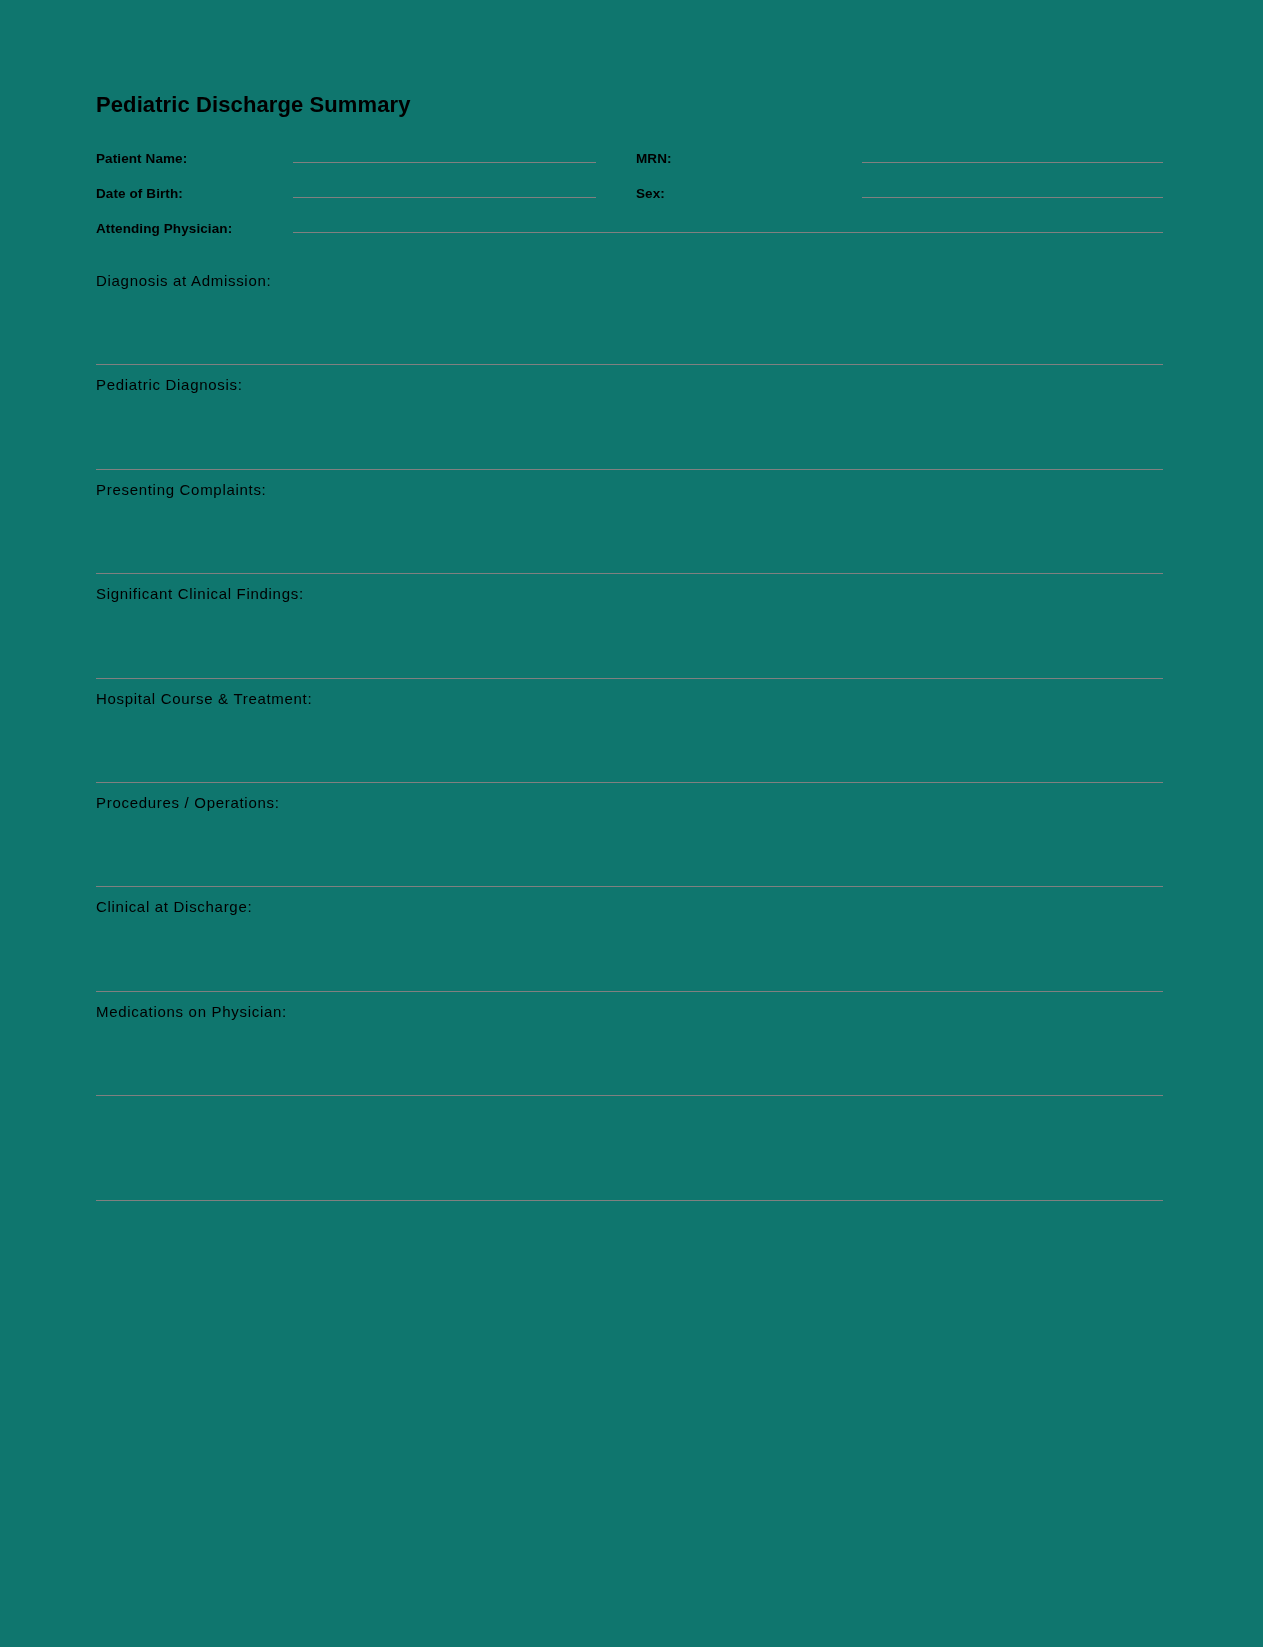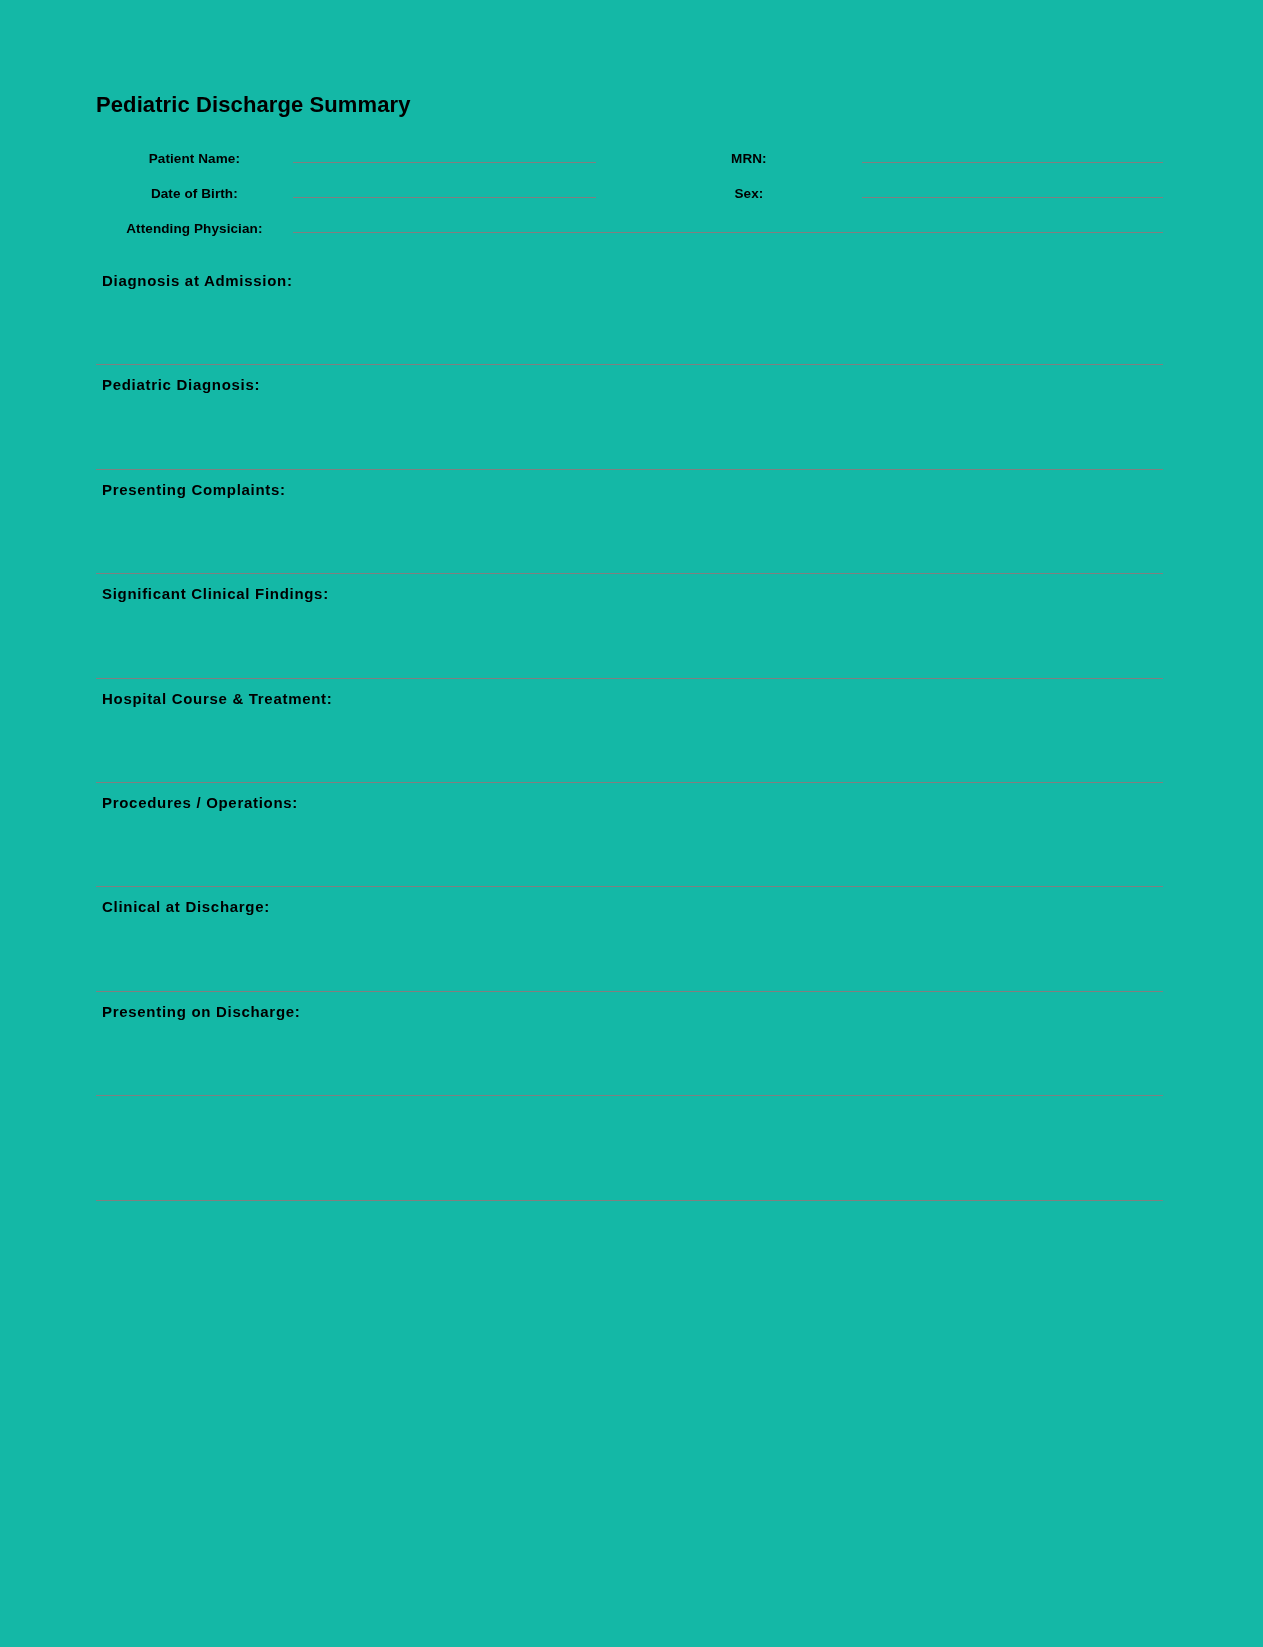--- a/index.html
+++ b/index.html
@@ -11,21 +11,21 @@
     width: 1263px;
     height: 1647px;
     font-family: "Liberation Sans", sans-serif;
     color: #000000;
     -webkit-font-smoothing: none;
   }
   .page {
     position: relative;
     width: 1263px;
     height: 1647px;
-    background: #14b8a6;
+    background: #0f766e;
     overflow: hidden;
   }
   .sheet {
     position: absolute;
     left: 96px;
     top: 92px;
     width: 1067px;
   }
 
   
@@ -46,21 +46,20 @@
   .field-row {
     height: 35px;
   }
   .field-label {
     font-size: 13.5px;
     font-weight: bold;
     white-space: nowrap;
     vertical-align: bottom;
     padding: 0 0 3px 0;
     letter-spacing: 0.1px;
-    text-align: center;
   }
   .label-left   { width: 196px; }
   .blank-left   { width: 302px; }
   .gap-mid      { width: 20px; }
   .label-right  { width: 225px; padding-left: 18px; }
   .blank-right  { width: 300px; }
 
   .ruleline {
     border-bottom: 1.3px solid #808080;
     height: 1px;
@@ -77,26 +76,25 @@
   
   .sections {
     margin-top: 22px;
   }
   .section {
     position: relative;
     height: 104.4px;
   }
   .section-heading {
     font-size: 15px;
-    font-weight: bold;
+    font-weight: normal;
     letter-spacing: 0.7px;
     line-height: 20px;
     padding-top: 10px;
     color: #000;
-    margin-left: 6px;
   }
   .section-rule {
     position: absolute;
     left: 0;
     right: 0;
     bottom: 0;
     border-bottom: 1.3px solid #808080;
   }
   .section-writing-area {
     height: 54px;
@@ -184,21 +182,21 @@
         <div class="section-rule"></div>
       </div>
 
       <div class="section">
         <div class="section-heading">Clinical at Discharge:</div>
         <div class="section-writing-area"></div>
         <div class="section-rule"></div>
       </div>
 
       <div class="section">
-        <div class="section-heading">Presenting on Discharge:</div>
+        <div class="section-heading">Medications on Physician:</div>
         <div class="section-writing-area"></div>
         <div class="section-rule"></div>
       </div>
 
       <div class="section">
         <div class="section-writing-area"></div>
         <div class="section-rule"></div>
       </div>
 
     </div>

